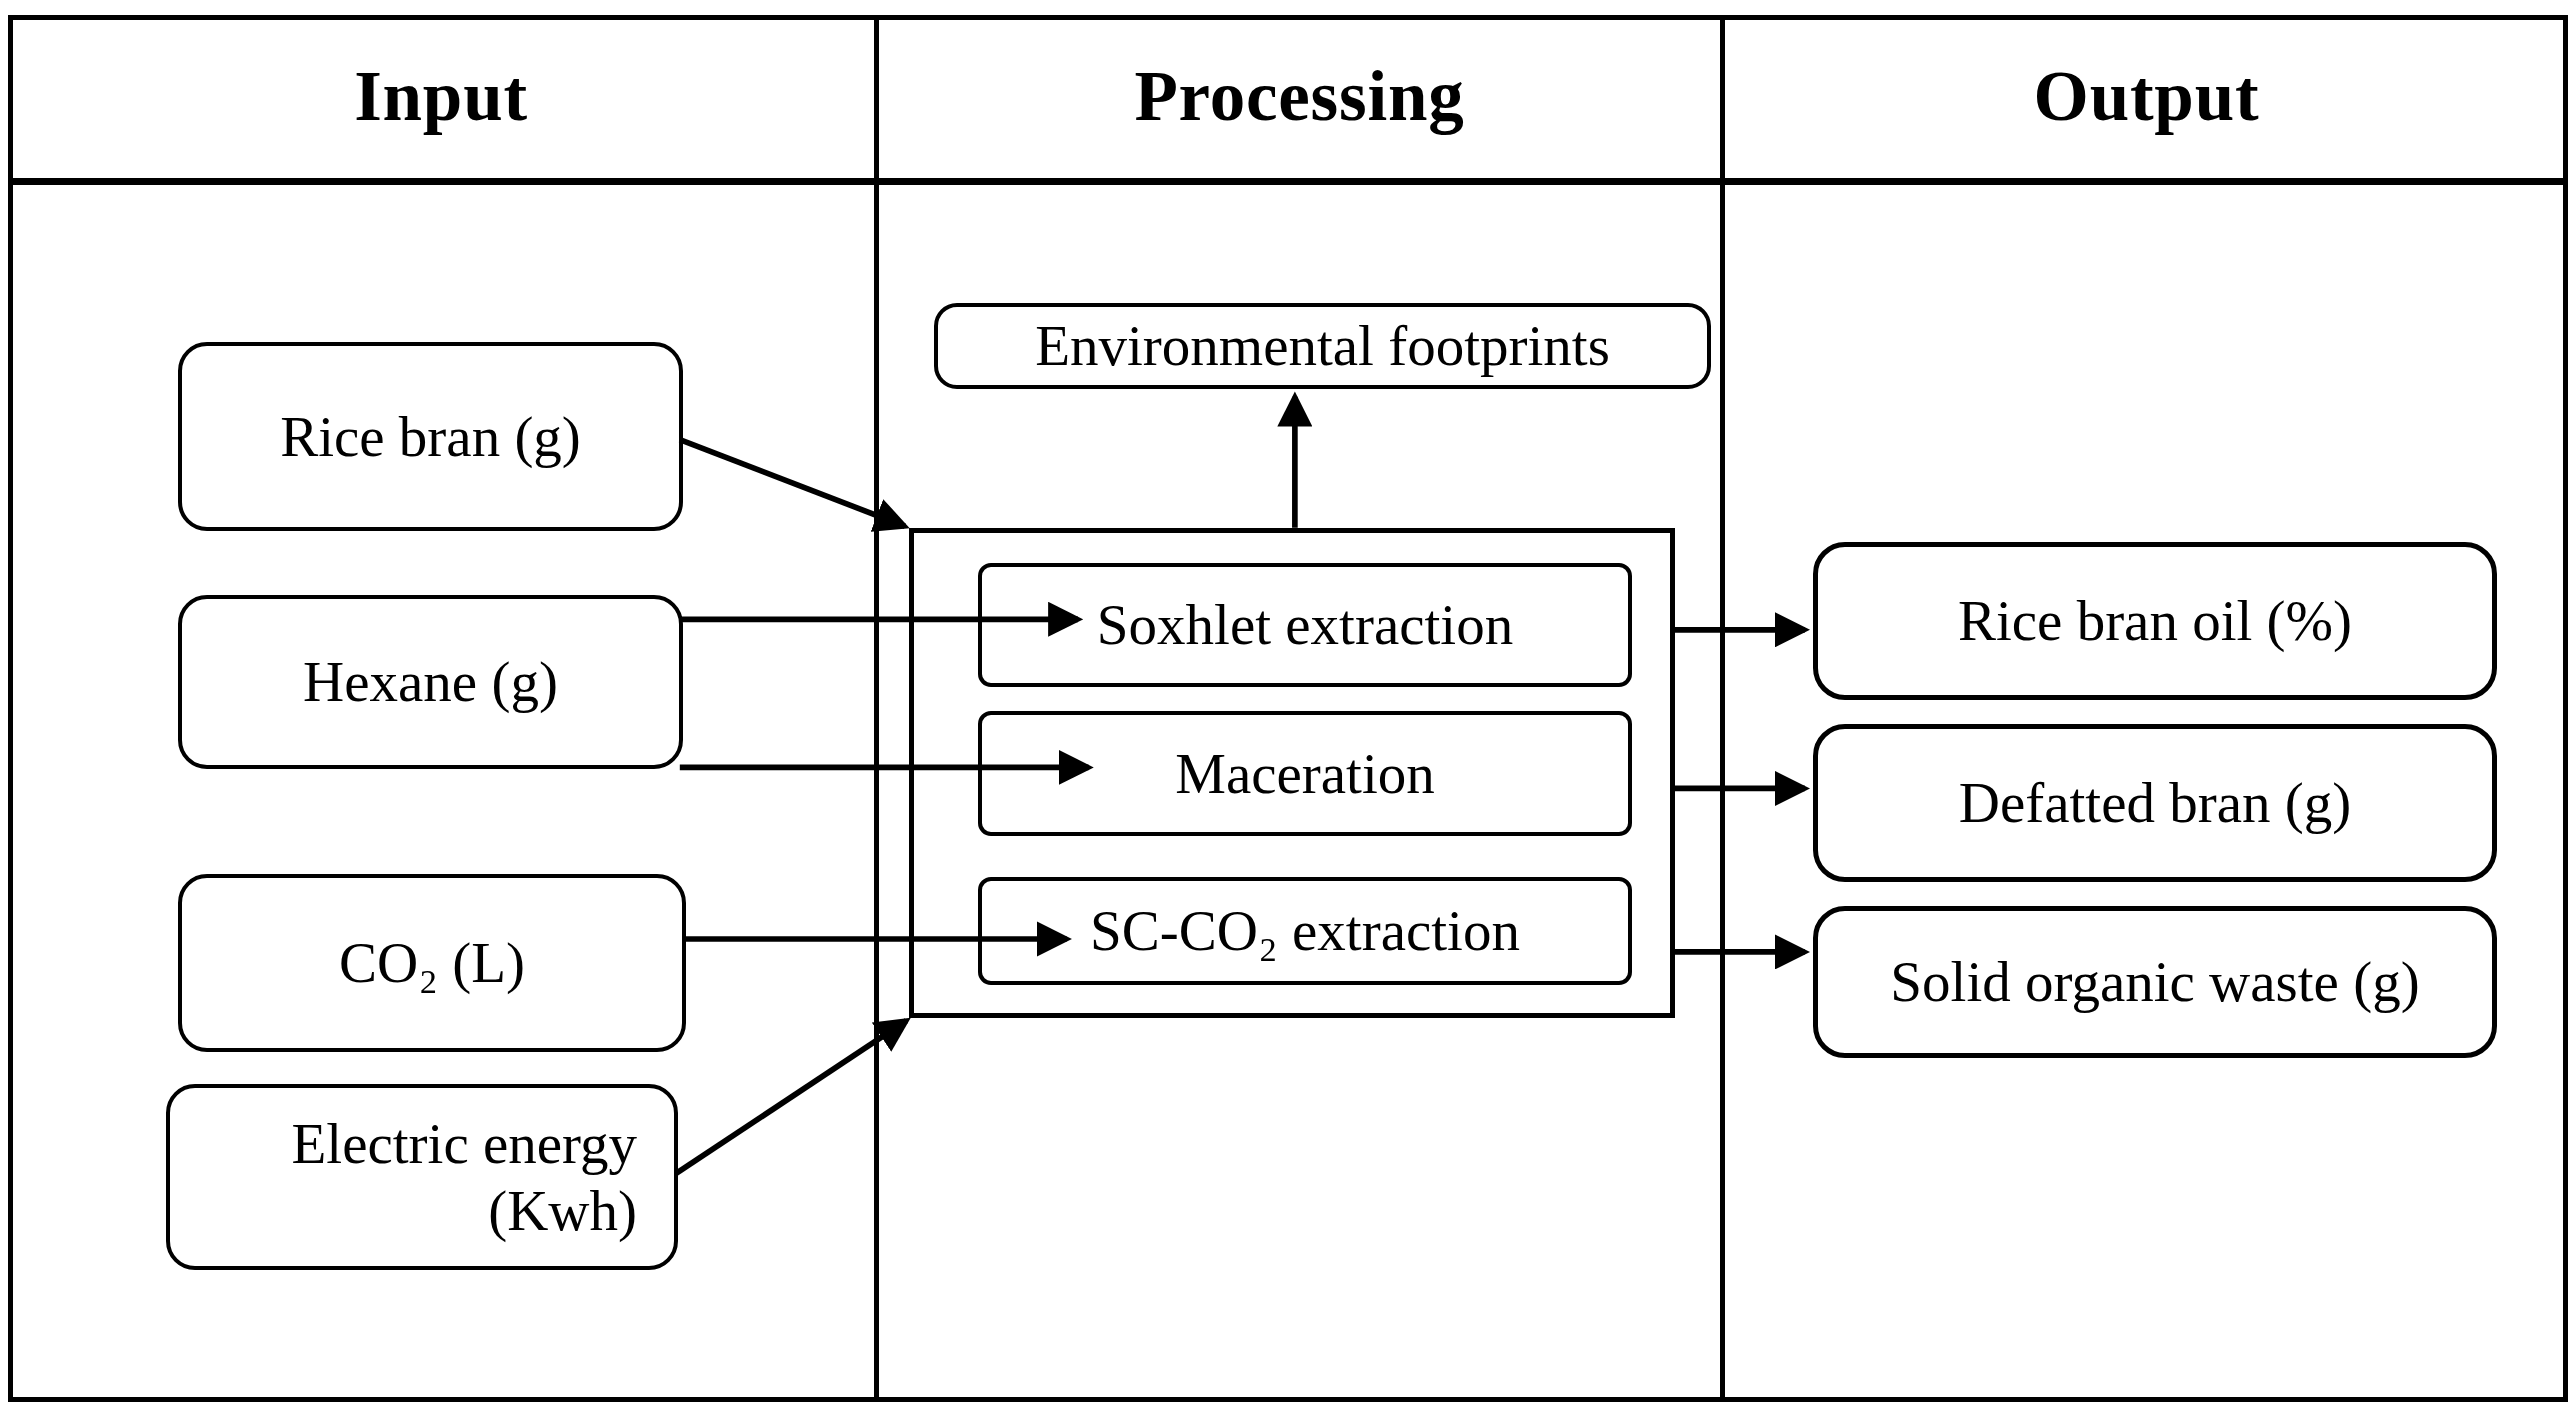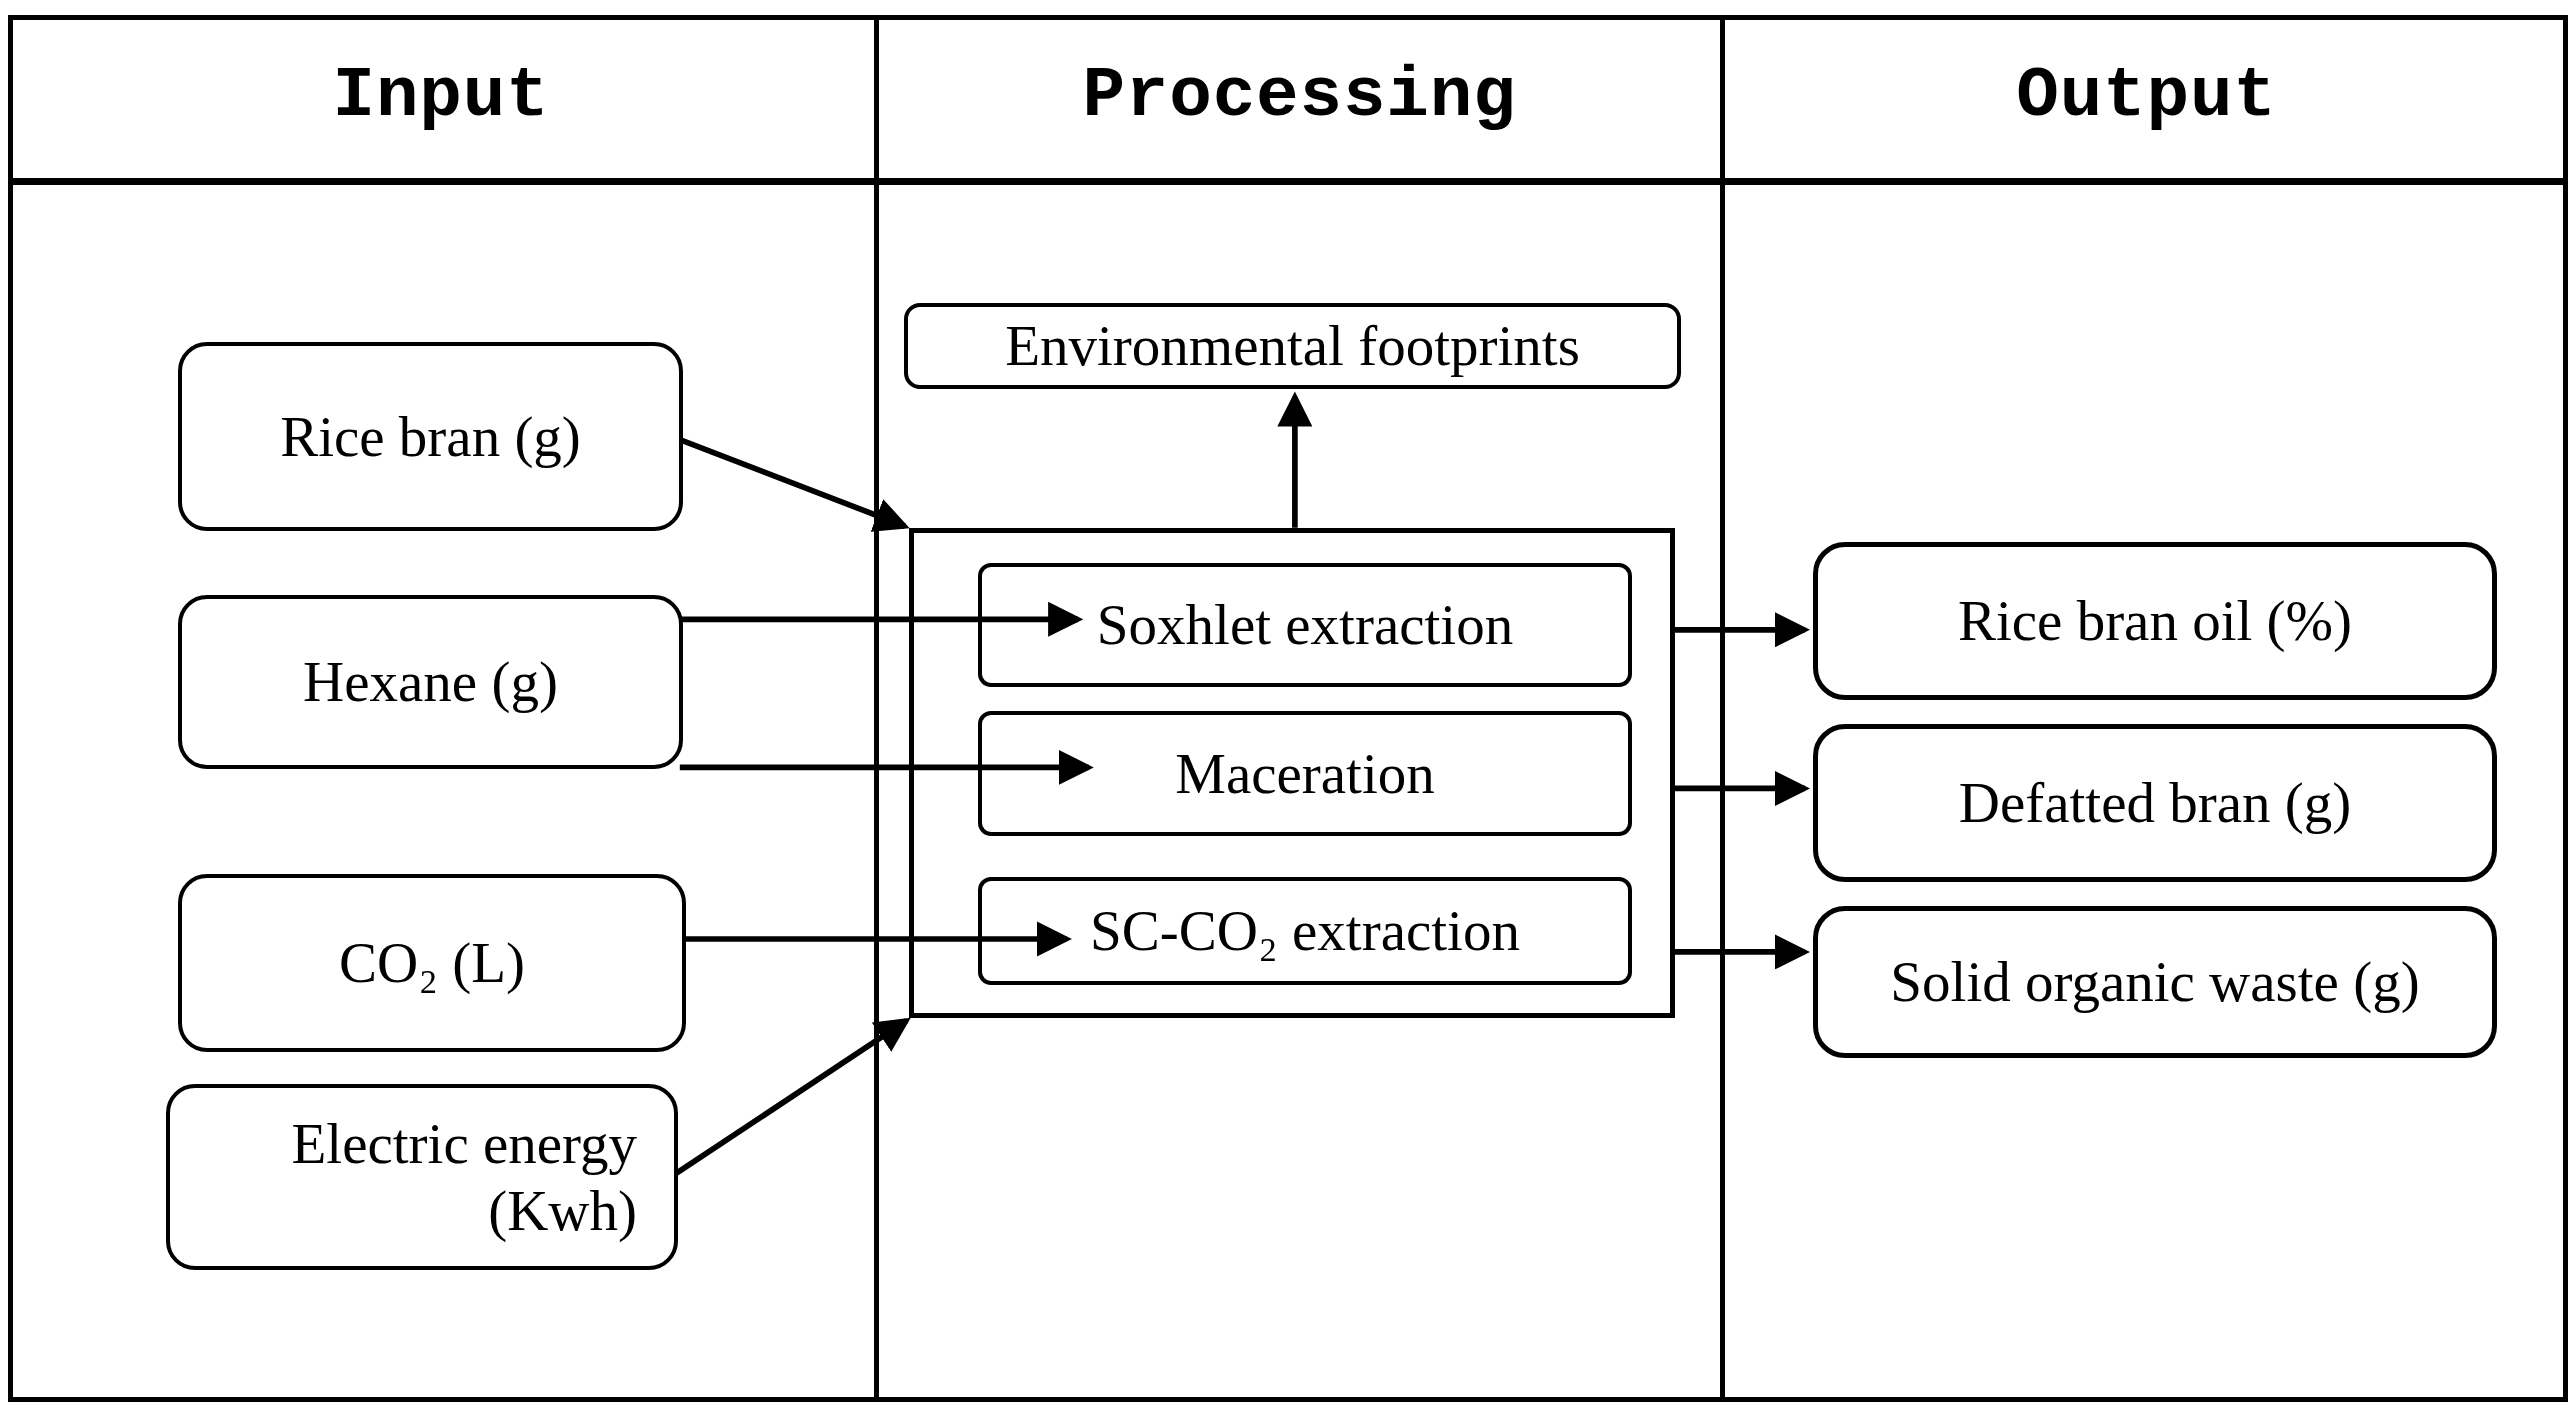--- a/index.html
+++ b/index.html
@@ -15,35 +15,35 @@
     position:absolute;left:8px;top:14.6px;width:2560px;height:1387px;
     border:5.7px solid #000;box-sizing:border-box;background:#fff;
   }
   .vdiv{position:absolute;top:14.6px;height:1387px;width:4.9px;background:#000;}
   .vdiv1{left:874px;}
   .vdiv2{left:1720px;}
   .hsep{position:absolute;left:8px;top:178px;width:2560px;height:7.3px;background:#000;}
   .col-header{
     position:absolute;top:14.6px;height:163px;
     display:flex;align-items:center;justify-content:center;
-    font-family:Liberation Mono, monospace;
+    font-family:Liberation Serif, serif;
     font-weight:bold;font-size:71px;letter-spacing:0.8px;
   }
   .col-header.c1{left:8px;width:866px;}
   .col-header.c2{left:879px;width:841px;}
   .col-header.c3{left:1725px;width:843px;}
   .node{
     position:absolute;box-sizing:border-box;background:#fff;
     border:4.9px solid #000;border-radius:29px;
     display:flex;align-items:center;justify-content:center;
     text-align:center;font-size:57px;line-height:1.18;
     padding:0 24px;
   }
   .node.electric{padding:0 37px;}
-  .node.env{border-radius:16px;}
+  .node.env{border-radius:23px;margin-left:30px;}
   .node.method{border-radius:13px;border-width:4.9px;}
   .node.out{border-radius:32px;border-width:5.7px;}
   .group-box{
     position:absolute;box-sizing:border-box;background:#fff;
     border:5.7px solid #000;border-radius:0;
   }
   .arrows{position:absolute;left:0;top:0;width:2576px;height:1411px;pointer-events:none;}
 </style>
 </head>
 <body>

